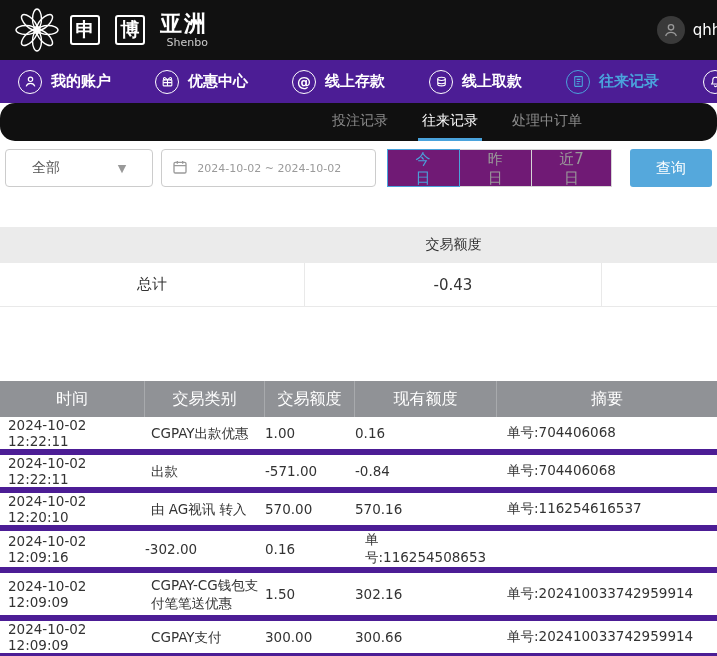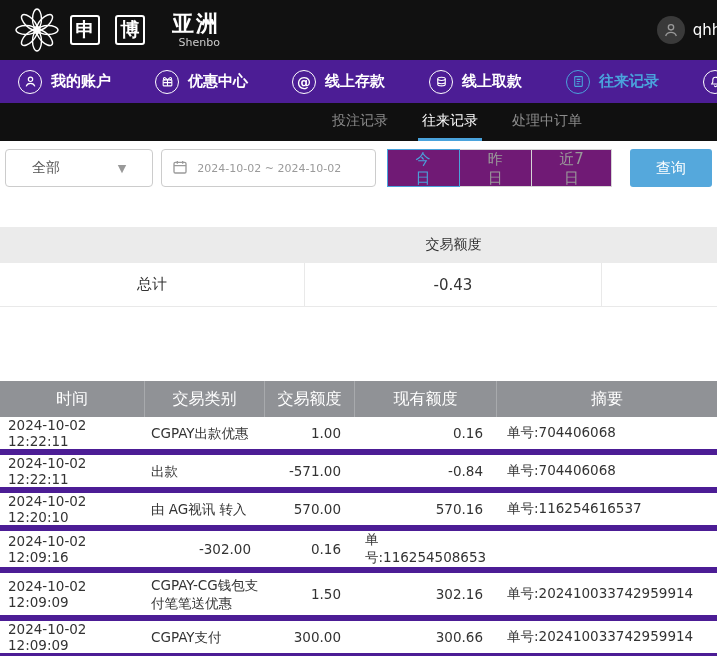--- a/index.html
+++ b/index.html
@@ -7,41 +7,41 @@
     font-family:"DejaVu Sans","Liberation Sans",sans-serif; }
 
   
   .top-header { height:60px; background:#111; display:flex; align-items:center;
     justify-content:space-between; padding:0 0 0 14px; }
   .brand { display:flex; align-items:center; gap:10px; }
   .logo-svg { display:block; }
   .char-box { width:30px; height:30px; border:2px solid #fff; border-radius:3px;
     color:#fff; font-size:19px; font-weight:bold; display:flex; align-items:center;
     justify-content:center; margin-right:5px; }
-  .brand-right { display:flex; flex-direction:column; line-height:1; margin-left:12px; }
+  .brand-right { display:flex; flex-direction:column; line-height:1; margin-left:0; }
   .brand-region { color:#fff; font-size:22px; font-weight:bold; letter-spacing:2px; }
   .brand-sub { color:#ccc; font-size:11px; text-align:right; margin-top:2px; }
   .user-area { display:flex; align-items:center; gap:8px; margin-right:-26px; }
   .avatar { width:28px; height:28px; border-radius:50%; background:#3a3a3a; color:#9a9a9a;
     display:flex; align-items:center; justify-content:center; }
   .user-name { color:#fff; font-size:15px; white-space:nowrap; }
 
   
   .main-nav { height:43px; background:#4c1d95; display:flex; align-items:center;
     padding-left:18px; gap:44px; white-space:nowrap; }
   .nav-item { display:flex; align-items:center; gap:9px; color:#fff; font-size:15px;
     font-weight:bold; cursor:pointer; }
   .nav-ico { width:24px; height:24px; border:1.5px solid #fff; border-radius:50%;
     display:flex; align-items:center; justify-content:center; color:#fff; font-size:13px; }
   .nav-item.active { color:#4aa3dc; }
   .nav-item.active .nav-ico { border-color:#4aa3dc; color:#4aa3dc; }
 
   
   .tab-bar { height:38px; background:#101010; display:flex; align-items:stretch;
-    padding-left:328px; gap:26px; }
+    padding-left:328px; gap:26px;border-radius:15px; }
   .tab { display:flex; align-items:center; color:#8c8c8c; font-size:14px; padding:0 4px;
     cursor:pointer; border-bottom:3px solid transparent; }
   .tab.active { color:#fff; border-bottom-color:#4aa3dc; }
 
   
   .filter-row { display:flex; align-items:center; padding:8px 5px 0 5px; gap:8px; }
   .select-box { width:155px; height:38px; border:1px solid #ccc; border-radius:4px;
     display:flex; align-items:center; justify-content:space-between; padding:0 26px;
     color:#555; font-size:14px; background:#fff; cursor:pointer; }
   .caret { color:#999; font-size:11px; }
@@ -75,21 +75,21 @@
     background:#909296; height:36px; align-items:center; }
   .tx-head .hcell { color:#fff; font-size:16px; text-align:center; height:100%;
     display:flex; align-items:center; justify-content:center;
     border-right:1px solid rgba(255,255,255,.22); }
   .tx-head .hcell:last-child { border-right:none; }
   .tx-row { display:grid; grid-template-columns:145px 120px 90px 142px 220px;
     min-height:38px; align-items:center; border-bottom:6px solid #4c1d95;
     color:#333; font-size:13.5px; }
   .c-time { padding-left:8px; }
   .c-type { padding-left:6px; line-height:1.35; padding-top:3px; padding-bottom:3px; }
-  .c-amount, .c-balance { text-align:right; padding-right:14px; }
+  .c-amount, .c-balance { padding-right:14px; }
   .c-note { padding-left:10px; }
 </style>
 </head>
 <body>
 
 <div class="top-header">
   <div class="brand">
     <svg class="logo-svg" width="46" height="46" viewBox="-23 -23 46 46">
       <g fill="none" stroke="#fff" stroke-width="1.4">
         <ellipse rx="4.5" ry="10" cy="-11"></ellipse>

